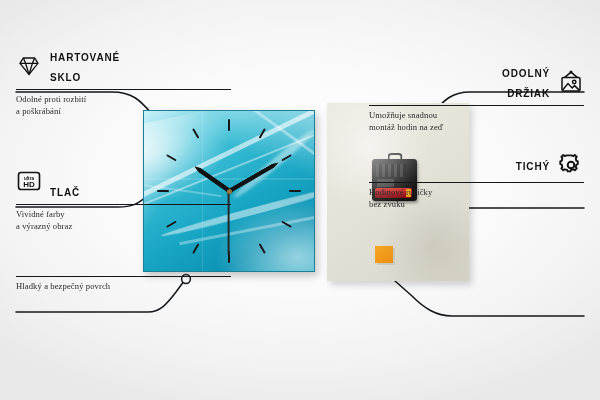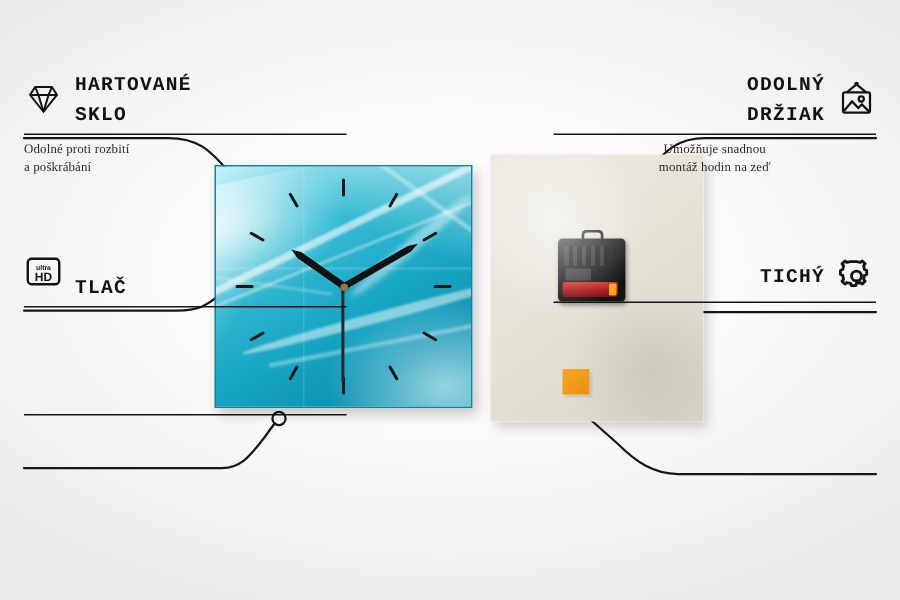--- a/index.html
+++ b/index.html
@@ -109,27 +109,27 @@
              background:#9a7338; box-shadow:0 0 2px rgba(0,0,0,.6); }
 
   
   .feature{ position:absolute; width:215px; }
   .feature .head{ display:flex; align-items:center; gap:8px; }
   .feature.left  .head{ justify-content:flex-start; }
   .feature.right .head{ justify-content:flex-end; }
   .titles{ line-height:1.22; }
   .feature.right .titles{ text-align:right; }
   .t-line{
-    font-family:Liberation Mono, monospace;
-    font-weight:700; font-size:13px; letter-spacing:.85px;
+    font-family:Liberation Sans, sans-serif;
+    font-weight:700; font-size:10px; letter-spacing:.85px;
     color:#121212; white-space:nowrap; text-transform:uppercase;
   }
   .rule{ height:1.4px; background:#14171a; margin:4px 0 4px; }
   .desc{ font-size:8.6px; line-height:1.38; color:#2a2a2a; letter-spacing:.1px; }
-  .feature.right .desc{ text-align:center; }
+  .feature.right .desc{ text-align:left; }
 
   .icon{ width:26px; height:26px; flex:0 0 26px; display:block;text-decoration:underline; }
 
   
   #wires{ position:absolute; inset:0; width:600px; height:400px; pointer-events:none; }
 </style>
 </head>
 <body>
 
 <div id="stage">
@@ -250,55 +250,58 @@
           <text x="13" y="12" font-family="Liberation Sans, sans-serif" font-size="4.6" font-weight="700" text-anchor="middle" fill="#121212">ultra</text>
           <text x="13" y="19.2" font-family="Liberation Sans, sans-serif" font-size="8" font-weight="700" text-anchor="middle" fill="#121212">HD</text>
         </svg>
       </span>
       <span class="titles">
         <br>
         <span class="t-line">TLAČ</span>
       </span>
     </div>
     <div class="rule"></div>
+    <div class="desc">Vividné farby<br>a výrazný obraz</div>
   </div>
 
   <div class="feature left" style="left:16px; top:272px;">
     <div class="rule"></div>
-  </div>
-
-  <div class="feature right" style="left:369px; top:46px;">
+    <div class="desc">Hladký a bezpečný povrch</div>
+  </div>
+
+  <div class="feature right" style="left:369px; top:62px;">
     <div class="head">
       <span class="titles">
         <span class="t-line">ODOLNÝ</span><br>
         <span class="t-line">DRŽIAK</span>
       </span>
       <span class="icon">
         <svg viewBox="0 0 26 26" width="26" height="26" fill="none" stroke="#121212" stroke-width="1.5">
           <path d="M13 3.2 L6.5 8.6 M13 3.2 L19.5 8.6"></path>
           <circle cx="13" cy="3" r="1.5" fill="#121212" stroke="none"></circle>
           <rect x="4" y="8.6" width="18" height="13.4" rx="1.2"></rect>
           <circle cx="16.2" cy="13" r="1.7"></circle>
           <path d="M4.6 21 L10 14.6 L14.2 19 L16.6 16.6 L21.4 21.4"></path>
         </svg>
       </span>
     </div>
     <div class="rule"></div>
     <div class="desc">Umožňuje snadnou<br>montáž hodin na zeď</div>
   </div>
 
-  <div class="feature right" style="left:369px; top:171px;">
+  <div class="feature right" style="left:369px; top:152px;">
     <div class="head">
       <span class="titles">
         <span class="t-line">TICHÝ</span><br>
       </span>
       <span class="icon">
         <svg viewBox="0 0 26 26" width="26" height="26" fill="none" stroke="#121212" stroke-width="1.9">
           <path d="M13 3.4 l2.6 .55 1.25 -1.0 1.9 1.9 -1.0 1.25 .55 2.6 1.5 .6 v2.7 l-1.5 .6 -.55 2.6 1.0 1.25 -1.9 1.9 -1.25 -1.0 -2.6 .55 -.6 1.5 h-2.7 l-.6 -1.5 -2.6 -.55 -1.25 1.0 -1.9 -1.9 1.0 -1.25 -.55 -2.6 -1.5 -.6 v-2.7 l1.5 -.6 .55 -2.6 -1.0 -1.25 1.9 -1.9 1.25 1.0 2.6 -.55 z" stroke-linejoin="round"></path>
           <circle cx="13" cy="13" r="3.3"></circle>
         </svg>
       </span>
     </div>
     <div class="rule"></div>
+    <div class="desc">Hodinové ručičky<br>bez zvuku</div>
   </div>
 
 
 </div>
 
 </body></html>

